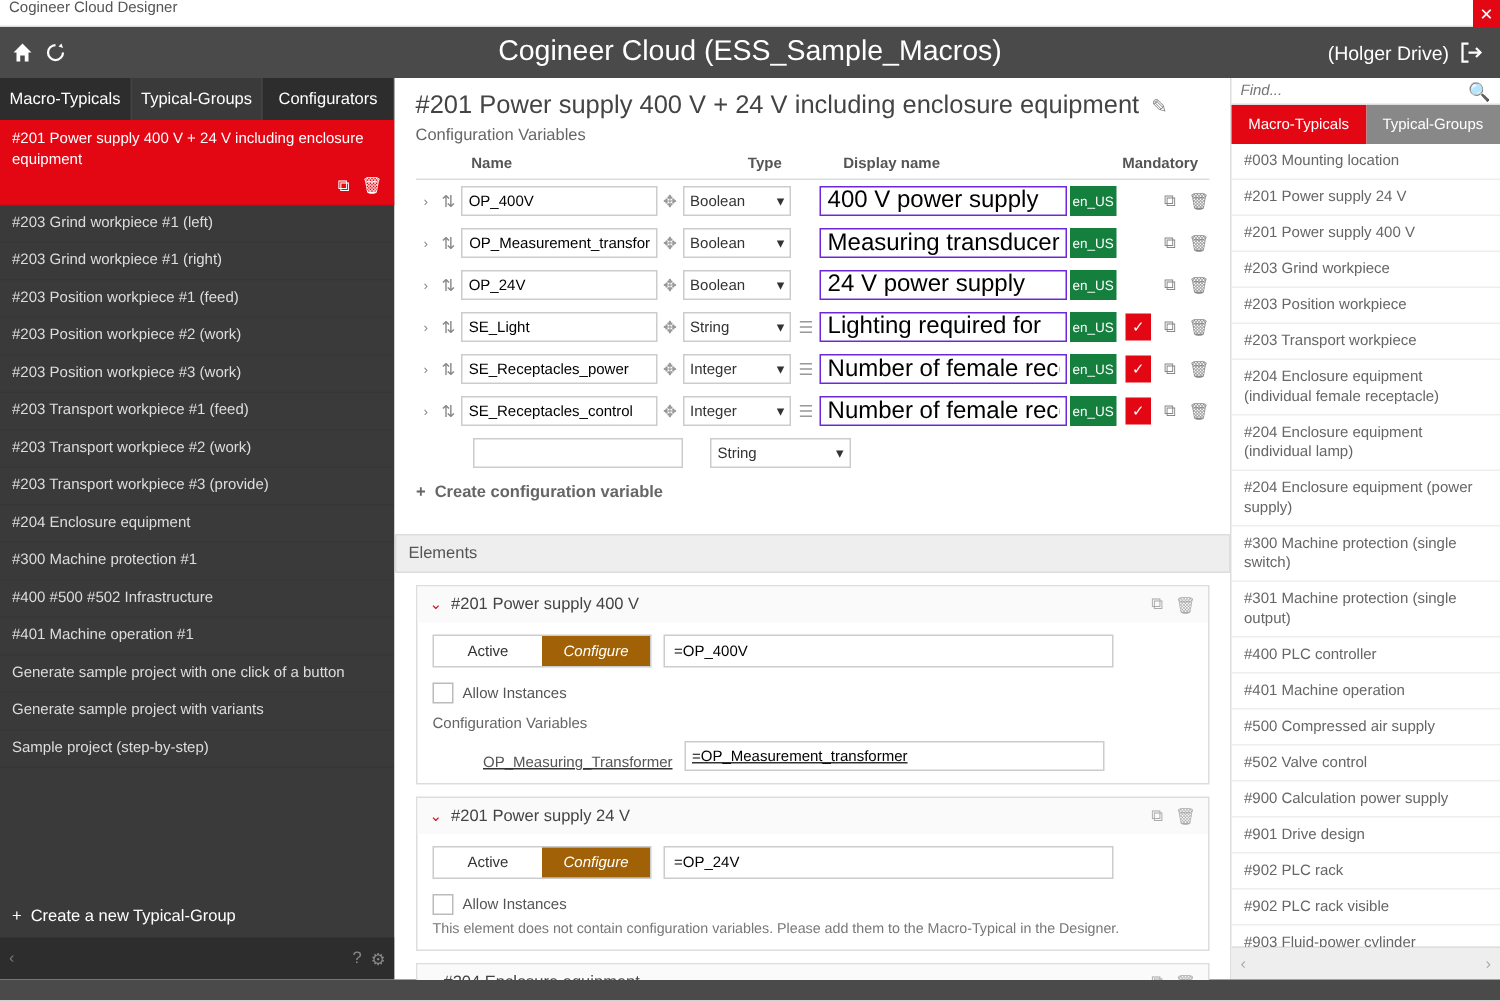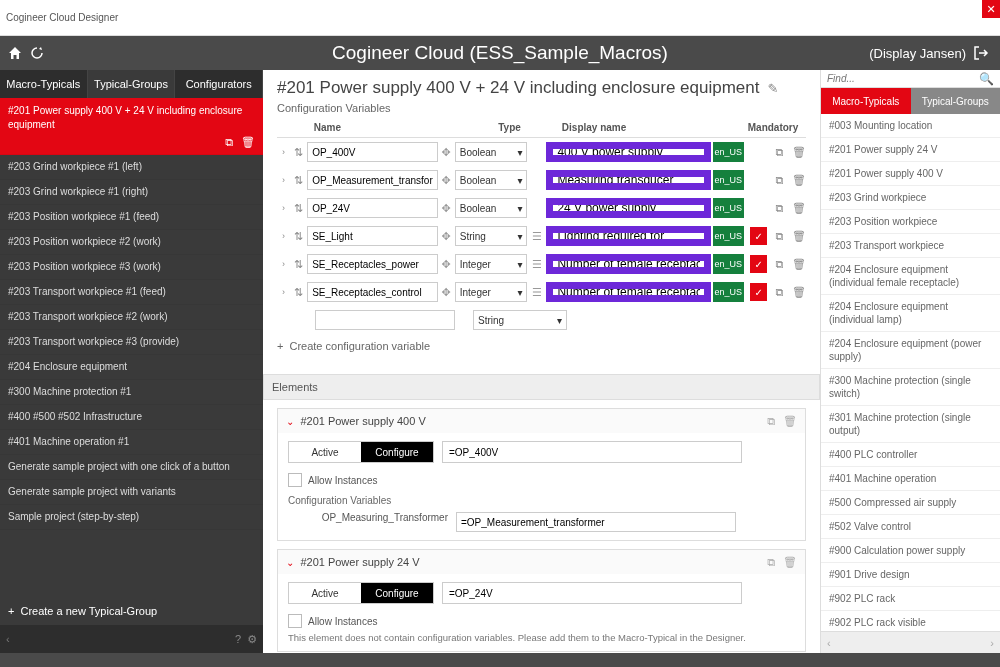--- a/index.html
+++ b/index.html
@@ -1,18 +1,18 @@
 <!DOCTYPE html>
 <html><head>
 <meta charset="utf-8">
 <style>
 * { box-sizing: border-box; margin: 0; padding: 0; font-family: "Segoe UI", Arial, sans-serif; }
 body { width: 1000px; height: 667px; overflow: hidden; background: #fff; display: flex; flex-direction: column; font-size: 11px; color: #333; }
 
-.titlebar { background: #fff; height: 36px; display: flex; align-items: center; border-bottom: 1px solid #ddd; position: relative; }
+.titlebar { background: #fff; height: 18px; display: flex; align-items: flex-start; border-bottom: 1px solid #ddd; position: relative; }
 .titlebar-text { font-size: 10px; padding-left: 6px; color: #555; }
 .titlebar-close { position: absolute; right: 0; top: 0; width: 18px; height: 18px; background: #e30613; color: #fff; display: flex; align-items: center; justify-content: center; font-size: 11px; cursor: pointer; }
 
 .header { background: #4a4a4a; height: 34px; display: flex; align-items: center; color: #fff; position: relative; }
 .header-left { display: flex; align-items: center; gap: 4px; padding-left: 6px; }
 .header-icon { width: 18px; height: 18px; display: flex; align-items: center; justify-content: center; cursor: pointer; }
 .header-title { position: absolute; left: 50%; transform: translateX(-50%); font-size: 19px; white-space: nowrap; }
 .header-right { margin-left: auto; padding-right: 10px; display: flex; align-items: center; gap: 6px; font-size: 13px; }
 
 .body { flex: 1; display: flex; overflow: hidden; }
@@ -45,46 +45,46 @@
 .cv-row { display: flex; align-items: center; padding: 4px 0; gap: 2px; }
 .cv-chev { width: 14px; text-align: center; color: #888; cursor: pointer; font-size: 9px; }
 .cv-sort { width: 14px; text-align: center; color: #888; font-size: 11px; }
 .cv-name { width: 140px; }
 .cv-name input { width: 100%; height: 20px; border: 1px solid #ccc; padding: 0 4px; font-size: 10px; }
 .cv-move { width: 14px; text-align: center; color: #999; }
 .cv-type { width: 78px; }
 .cv-type-sel { width: 100%; height: 20px; border: 1px solid #ccc; background: #fff; font-size: 10px; padding: 0 4px; display: flex; align-items: center; justify-content: space-between; }
 .cv-sel-ico { width: 16px; text-align: center; color: #999; }
 .cv-disp { width: 176px; }
-.cv-disp input { width: 100%; height: 20px; border: 7px solid #6d28d9; padding: 0 4px; font-size: 12px; }
+.cv-disp input { width: 100%; height: 20px; border: 1px solid #6d28d9; padding: 0 4px; font-size: 16px; }
 .cv-lang { width: 34px; height: 20px; background: #15803d; color: #fff; font-size: 9px; display: flex; align-items: center; justify-content: center; cursor: pointer; }
 .cv-check { width: 18px; height: 18px; background: #e30613; color: #fff; display: flex; align-items: center; justify-content: center; font-size: 10px; margin-left: 4px; }
 .cv-check.empty { background: transparent; }
 .cv-act { width: 14px; text-align: center; color: #888; cursor: pointer; margin-left: 4px; font-size: 11px; }
 
 .cv-new-row { display: flex; align-items: center; padding: 4px 0 4px 38px; gap: 2px; }
-.cv-create { padding: 6px 0; color: #666; font-size: 11px; cursor: pointer; }
+.cv-create { padding: 6px 0; color: #666; font-size: 11px; cursor: pointer; font-weight: bold; }
 .cv-create::before { content: "+"; margin-right: 6px; }
 
 .elements-section { margin-top: 16px; }
 .elements-hdr { background: #eee; border: 1px solid #ddd; padding: 6px 8px; font-size: 11px; color: #555; margin: 0 -14px; }
 .el-group { border: 1px solid #ddd; margin-top: 8px; }
 .el-group-hdr { display: flex; align-items: center; padding: 6px 8px; background: #fafafa; font-size: 11px; color: #444; position: relative; }
 .el-chev { color: #e30613; margin-right: 6px; font-size: 10px; }
 .el-actions { position: absolute; right: 8px; display: flex; gap: 8px; color: #aaa; }
 .el-body { padding: 8px 10px; }
 .tab-pair { display: flex; border: 1px solid #ccc; width: fit-content; height: 22px; font-size: 10px; }
 .tab-pair > div { width: 72px; display: flex; align-items: center; justify-content: center; cursor: pointer; }
-.tab-pair .active { background: #000000; color: #fff; }
+.tab-pair .active { background: #a16207; color: #fff; font-style: italic; }
 .tab-val { margin-left: 8px; height: 22px; border: 1px solid #ccc; padding: 0 6px; font-size: 10px; width: 300px; }
 .tab-row { display: flex; align-items: center; }
 .allow-row { display: flex; align-items: center; gap: 6px; margin-top: 10px; font-size: 10px; color: #555; }
 .allow-box { width: 14px; height: 14px; border: 1px solid #bbb; background: #fff; }
 .el-sub { font-size: 10px; color: #666; margin-top: 8px; }
-.kv-row { display: flex; align-items: flex-start; margin-top: 6px; gap: 8px; font-size: 10px; }
+.kv-row { display: flex; align-items: flex-end; margin-top: 6px; gap: 8px; font-size: 10px; text-decoration: underline; }
 .kv-row .k { width: 160px; text-align: right; color: #555; }
 .kv-row input { flex: 1; max-width: 280px; height: 20px; border: 1px solid #ccc; padding: 0 4px; font-size: 10px; }
 .el-note { font-size: 9.5px; color: #777; margin-top: 4px; }
 
 .sidebar-right { width: 180px; background: #fff; border-left: 1px solid #ddd; display: flex; flex-direction: column; }
 .sr-search { display: flex; align-items: center; height: 18px; border-bottom: 1px solid #ddd; padding: 0 6px; }
 .sr-search input { flex: 1; border: none; font-size: 10px; font-style: italic; color: #999; outline: none; }
 .sr-search-ico { color: #555; font-size: 12px; }
 .sr-tabs { display: flex; height: 26px; }
 .sr-tab { flex: 1; display: flex; align-items: center; justify-content: center; font-size: 10px; cursor: pointer; background: #888; color: #fff; }
@@ -114,21 +114,21 @@
     </div>
     <div class="header-icon">
       <svg width="16" height="16" viewBox="0 0 16 16">
           <path d="M8 3 A5 5 0 1 0 13 8" stroke="#fff" stroke-width="1.5" fill="none"></path>
           <path d="M12 2 L13 5 L10 4 Z" fill="#fff"></path>
         </svg>
     </div>
   </div>
   <div class="header-title">Cogineer Cloud (ESS_Sample_Macros)</div>
   <div class="header-right">
-    <span>(Display Jansen)</span>
+    <span>(Holger Drive)</span>
     <span>
       <svg width="18" height="18" viewBox="0 0 18 18">
           <path d="M7 3 L3 3 L3 15 L7 15" stroke="#fff" stroke-width="1.5" fill="none"></path>
           <path d="M7 9 L15 9 M12 6 L15 9 L12 12" stroke="#fff" stroke-width="1.5" fill="none"></path>
         </svg>
     </span>
   </div>
 </div>
 
 <div class="body">

